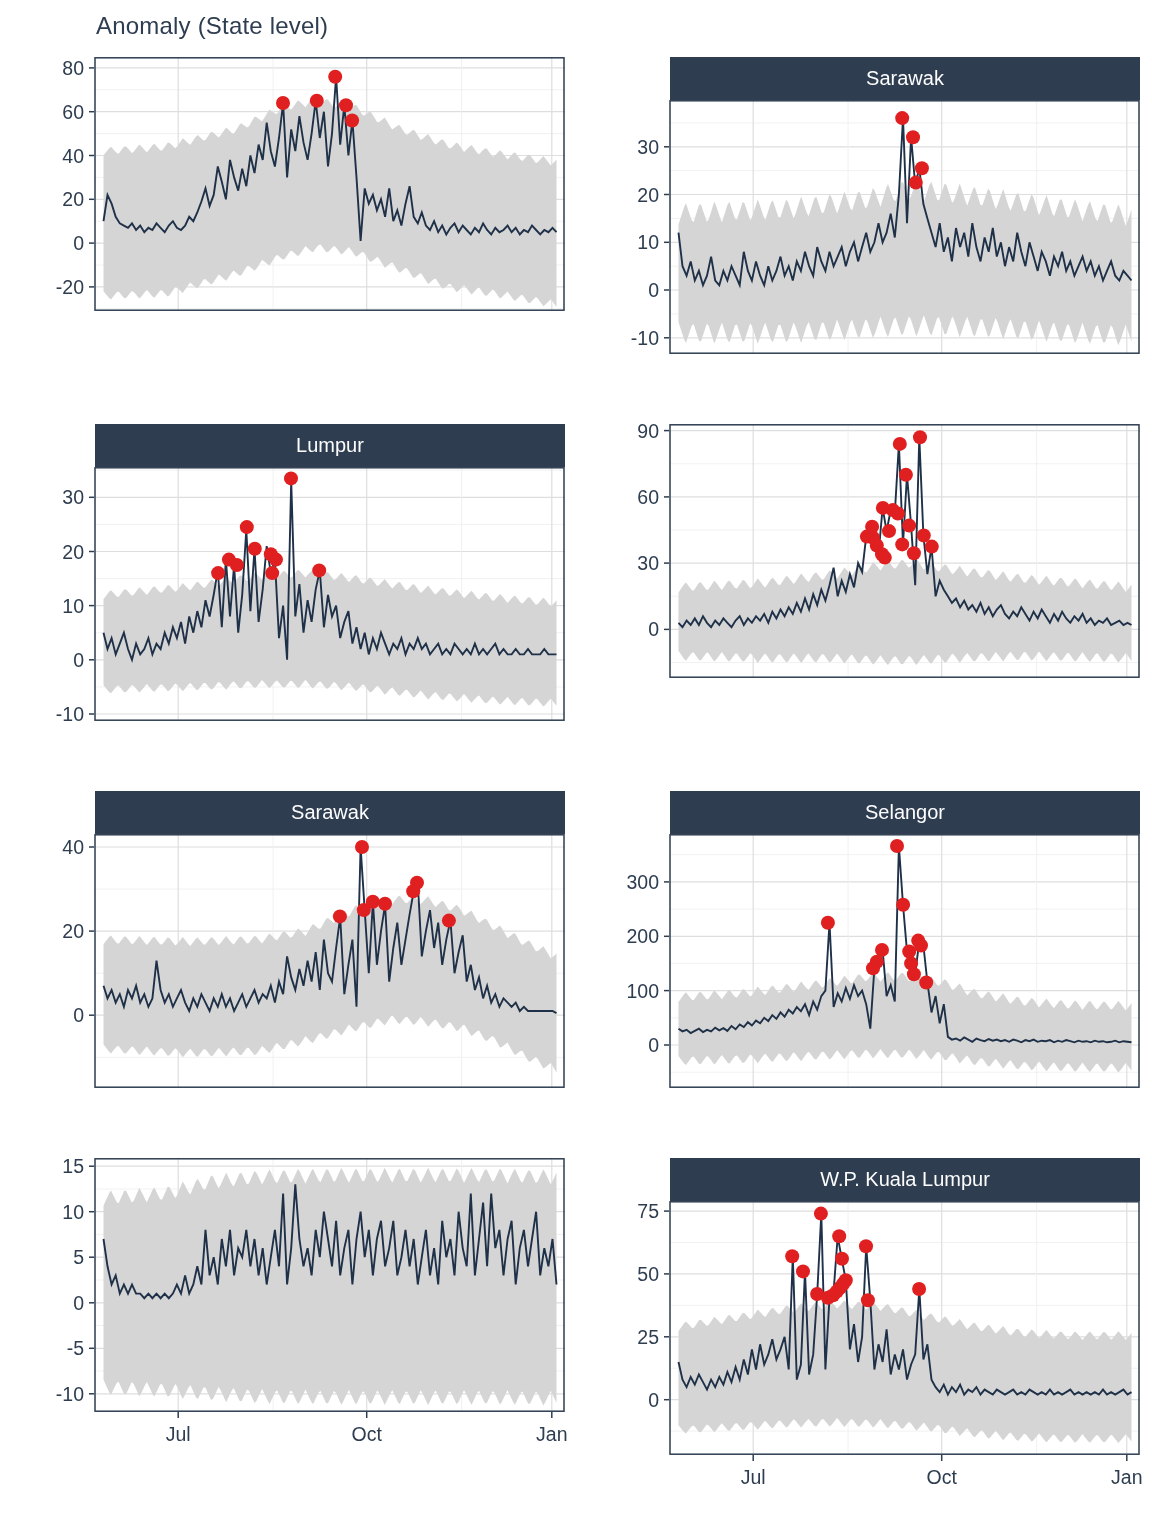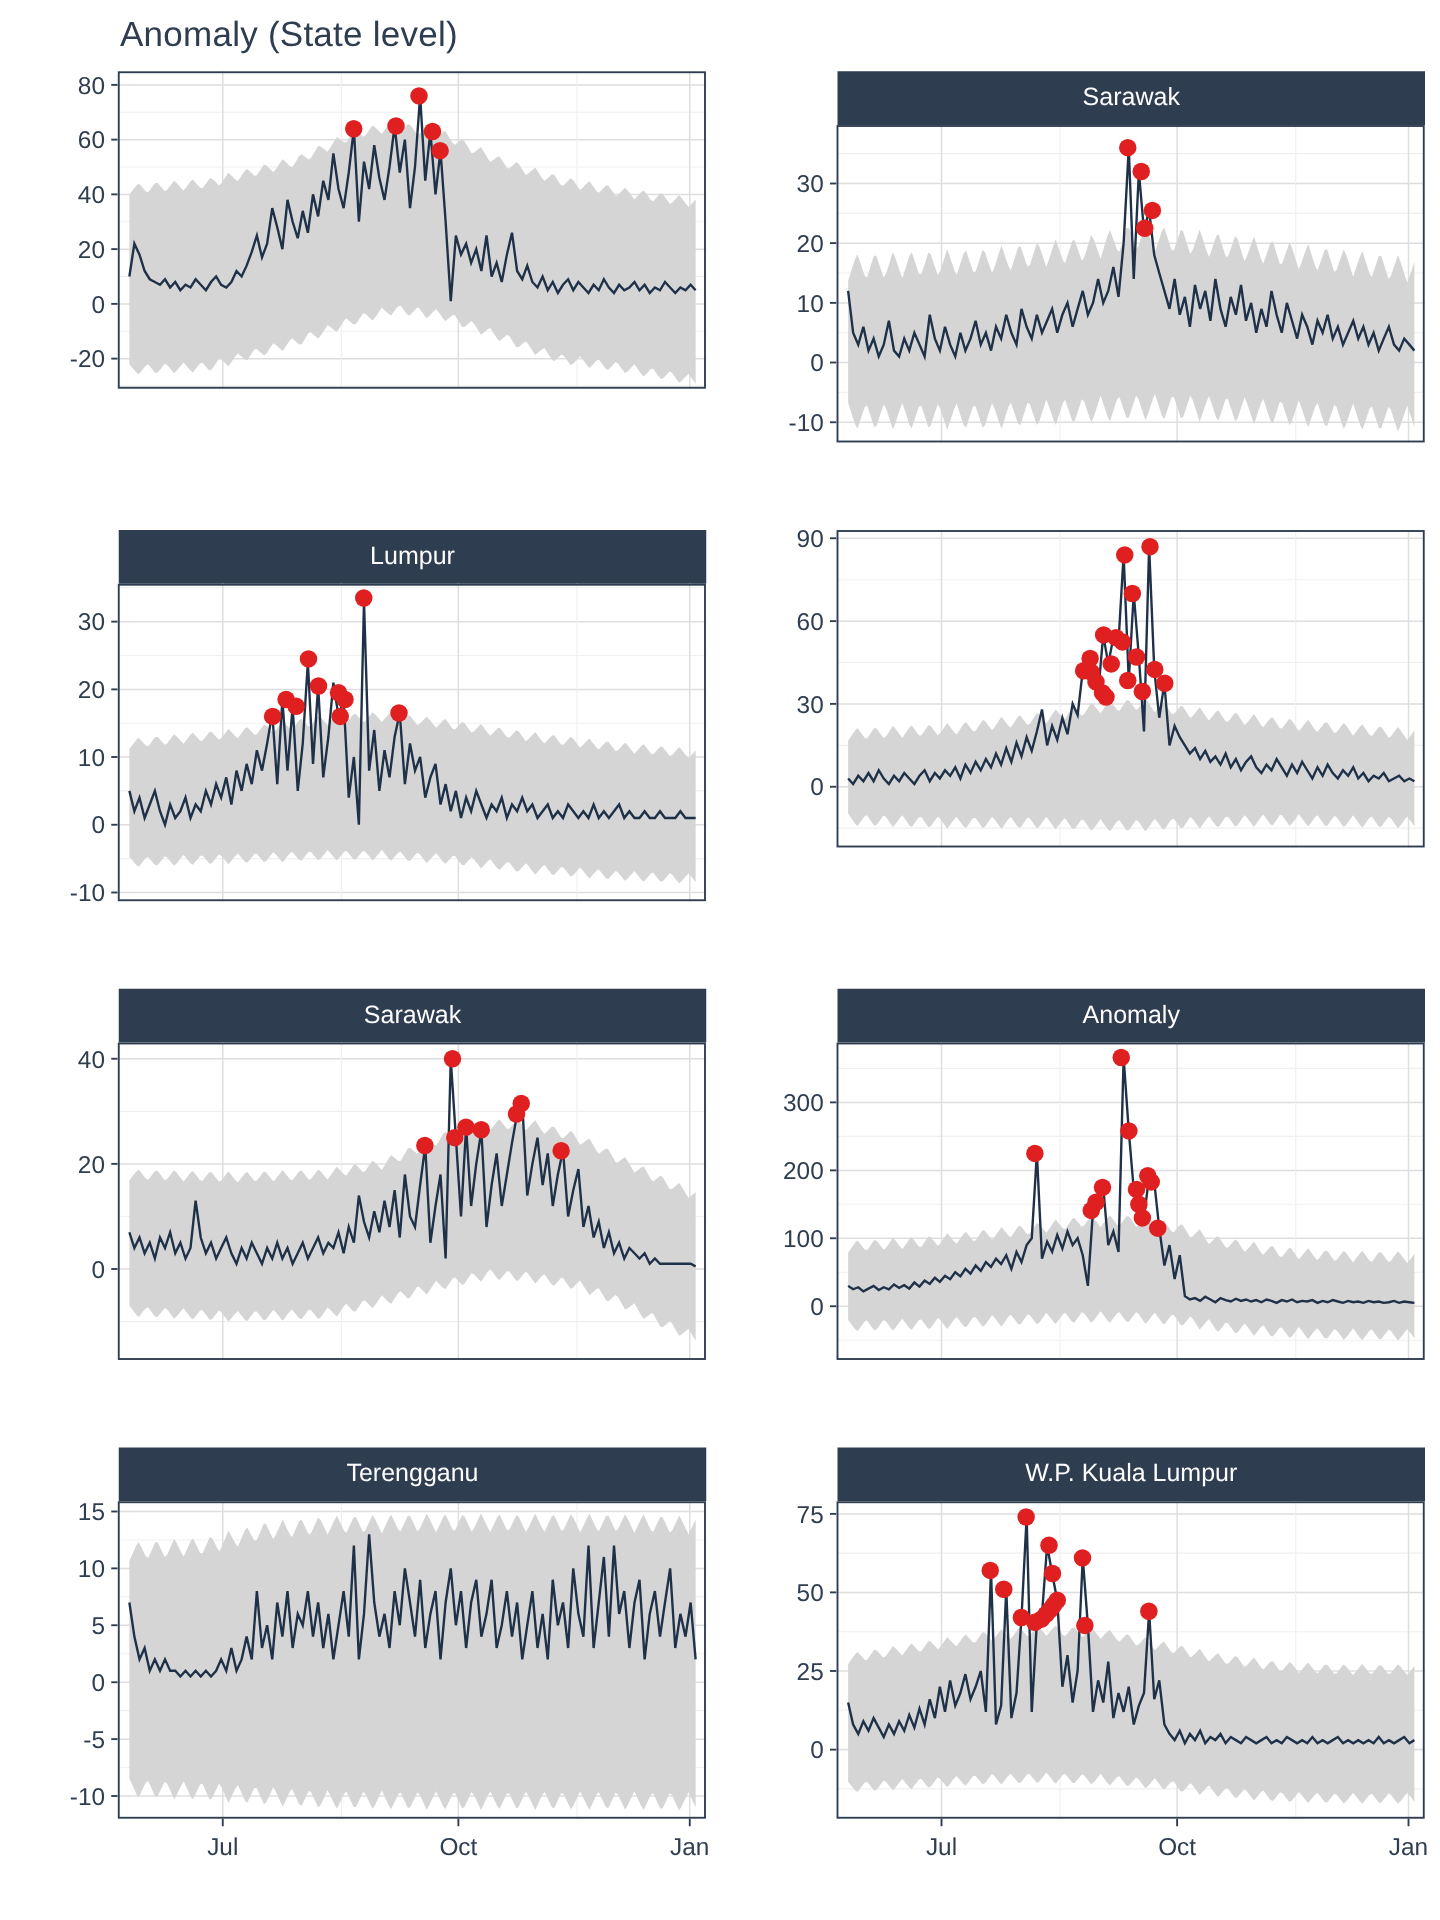--- a/index.html
+++ b/index.html
@@ -1,18 +1,18 @@
 <!DOCTYPE html>
 <html><head>
 <meta charset="utf-8">
 <style>
   html,body{margin:0;padding:0;background:#ffffff;}
   .page{position:relative;width:1152px;height:1536px;background:#ffffff;overflow:hidden;
         font-family:"Liberation Sans",sans-serif;}
-  .chart-title{position:absolute;left:96px;top:12px;font-size:28px;color:#2e3d50;
+  .chart-title{position:absolute;left:96px;top:12px;font-size:24px;color:#2e3d50;
                font-weight:400;letter-spacing:0.2px;}
   .facets{position:absolute;left:45px;top:57px;display:grid;
           grid-template-columns:520px 520px;column-gap:55px;row-gap:70px;}
   .facet{width:520px;height:297px;position:relative;}
   .facet-header{margin-left:50px;width:470px;height:43px;background:#2e3d50;color:#fdfdfd;
                 display:flex;align-items:center;justify-content:center;font-size:20px;
                 box-sizing:border-box;}
   svg.plot{display:block;width:520px;height:254px;overflow:visible;}
 </style>
 </head>
@@ -216,21 +216,21 @@
           <rect x="50" y="0.8" width="469" height="252.4" fill="none" stroke="#2e3d50" stroke-width="1.5"></rect>
           <line x1="44" x2="49" y1="181.2" y2="181.2" stroke="#2e3d50" stroke-width="1.5"></line>
           <text x="39" y="188.2" text-anchor="end" font-size="19.5" fill="#2e3d50">0</text>
           <line x1="44" x2="49" y1="97.1" y2="97.1" stroke="#2e3d50" stroke-width="1.5"></line>
           <text x="39" y="104.1" text-anchor="end" font-size="19.5" fill="#2e3d50">20</text>
           <line x1="44" x2="49" y1="13.0" y2="13.0" stroke="#2e3d50" stroke-width="1.5"></line>
           <text x="39" y="20.0" text-anchor="end" font-size="19.5" fill="#2e3d50">40</text>
         </svg>
     </div>
     <div class="facet">
-      <div class="facet-header">Anomaly</div>
+      <div class="facet-header">Selangor</div>
       <svg class="plot" viewBox="0 0 520 254">
           <line x1="50" x2="520" y1="238.2" y2="238.2" stroke="#efefef" stroke-width="0.9"></line>
           <line x1="50" x2="520" y1="183.8" y2="183.8" stroke="#efefef" stroke-width="0.9"></line>
           <line x1="50" x2="520" y1="129.4" y2="129.4" stroke="#efefef" stroke-width="0.9"></line>
           <line x1="50" x2="520" y1="75.1" y2="75.1" stroke="#efefef" stroke-width="0.9"></line>
           <line x1="50" x2="520" y1="20.7" y2="20.7" stroke="#efefef" stroke-width="0.9"></line>
           <line x1="50" x2="520" y1="211.0" y2="211.0" stroke="#dedede" stroke-width="1.2"></line>
           <line x1="50" x2="520" y1="156.6" y2="156.6" stroke="#dedede" stroke-width="1.2"></line>
           <line x1="50" x2="520" y1="102.3" y2="102.3" stroke="#dedede" stroke-width="1.2"></line>
           <line x1="50" x2="520" y1="47.9" y2="47.9" stroke="#dedede" stroke-width="1.2"></line>
@@ -258,21 +258,20 @@
           <text x="39" y="218.0" text-anchor="end" font-size="19.5" fill="#2e3d50">0</text>
           <line x1="44" x2="49" y1="156.6" y2="156.6" stroke="#2e3d50" stroke-width="1.5"></line>
           <text x="39" y="163.6" text-anchor="end" font-size="19.5" fill="#2e3d50">100</text>
           <line x1="44" x2="49" y1="102.3" y2="102.3" stroke="#2e3d50" stroke-width="1.5"></line>
           <text x="39" y="109.3" text-anchor="end" font-size="19.5" fill="#2e3d50">200</text>
           <line x1="44" x2="49" y1="47.9" y2="47.9" stroke="#2e3d50" stroke-width="1.5"></line>
           <text x="39" y="54.9" text-anchor="end" font-size="19.5" fill="#2e3d50">300</text>
         </svg>
     </div>
     <div class="facet">
-      <div class="facet-header">Terengganu</div>
       <svg class="plot" viewBox="0 0 520 254">
           <line x1="50" x2="520" y1="213.0" y2="213.0" stroke="#efefef" stroke-width="0.9"></line>
           <line x1="50" x2="520" y1="167.5" y2="167.5" stroke="#efefef" stroke-width="0.9"></line>
           <line x1="50" x2="520" y1="122.0" y2="122.0" stroke="#efefef" stroke-width="0.9"></line>
           <line x1="50" x2="520" y1="76.5" y2="76.5" stroke="#efefef" stroke-width="0.9"></line>
           <line x1="50" x2="520" y1="31.0" y2="31.0" stroke="#efefef" stroke-width="0.9"></line>
           <line x1="50" x2="520" y1="235.8" y2="235.8" stroke="#dedede" stroke-width="1.2"></line>
           <line x1="50" x2="520" y1="190.3" y2="190.3" stroke="#dedede" stroke-width="1.2"></line>
           <line x1="50" x2="520" y1="144.8" y2="144.8" stroke="#dedede" stroke-width="1.2"></line>
           <line x1="50" x2="520" y1="99.2" y2="99.2" stroke="#dedede" stroke-width="1.2"></line>

